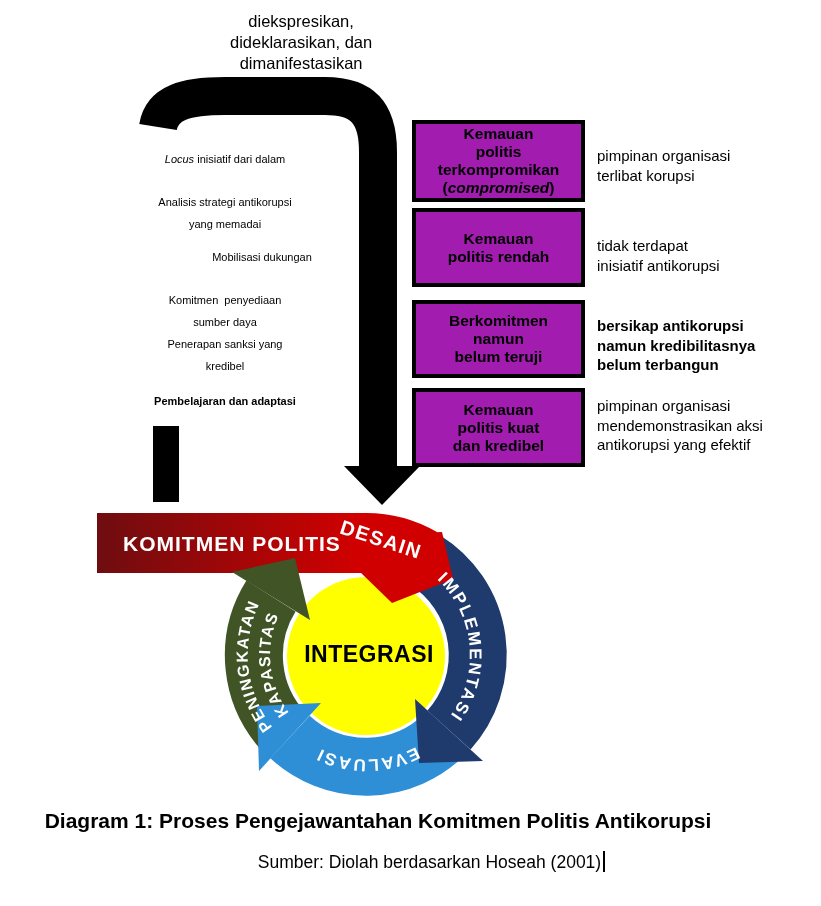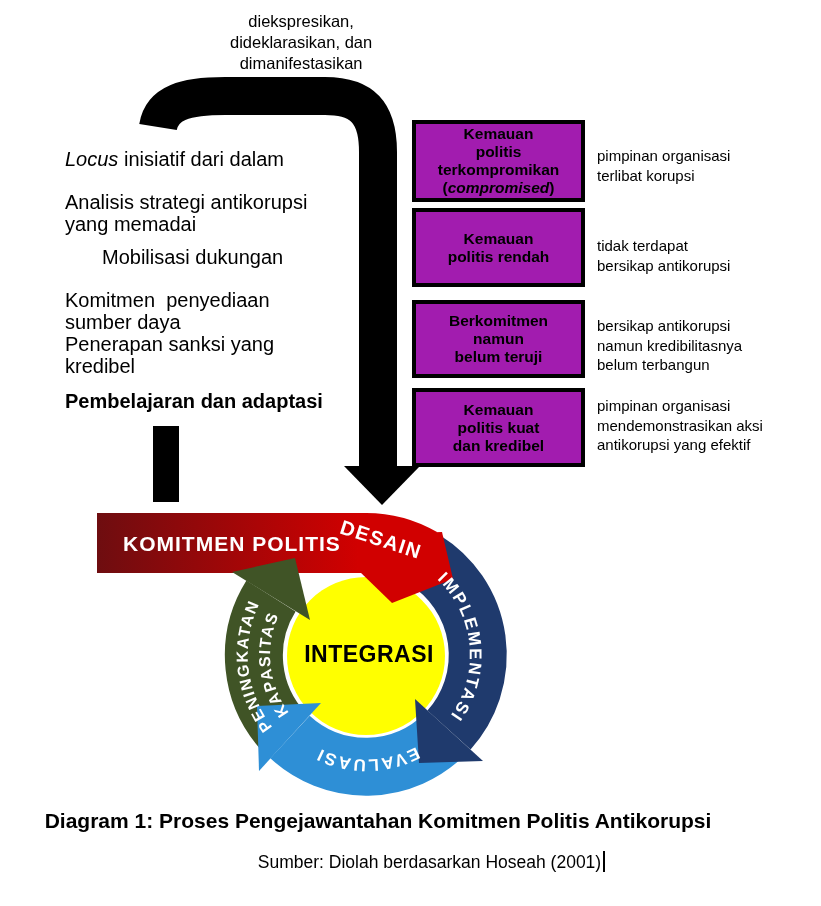--- a/index.html
+++ b/index.html
@@ -3,31 +3,31 @@
 <meta charset="utf-8">
 <style>
   html,body{margin:0;padding:0;}
   body{
     width:821px;height:906px;position:relative;overflow:hidden;background:#fff;
     font-family:"Liberation Sans", sans-serif;color:#000;
   }
   .abs{position:absolute;}
   .pre{white-space:pre-wrap;}
   .top-annotation{left:230px;top:11px;font-size:16.5px;line-height:21px;text-align:center;}
-  .factor{left:65px;width:320px;font-size:20px;line-height:21.5px;}
+  .factor{left:65px;width:320px;font-size:11px;line-height:21.5px;text-align:center;}
   .f1{top:149px;} .f2{top:192px;} .f3{top:247px;margin-left:37px;} .f4{top:290px;} .f5{top:334px;} .f6{top:391px;font-weight:bold;}
   .it{font-style:italic;}
   .level-box{
     left:412px;width:173px;border:4px solid #000;background:#a21caf;box-sizing:border-box;
     display:flex;flex-direction:column;align-items:center;justify-content:center;
     text-align:center;font-weight:bold;font-size:15.5px;line-height:18px;
   }
   .b1{top:120px;height:82px;} .b2{top:208px;height:79px;} .b3{top:300px;height:78px;justify-content:center;} .b4{top:388px;height:79px;}
   .desc{left:597px;width:215px;font-size:15px;line-height:19.5px;}
-  .d1{top:146px;} .d2{top:236px;} .d3{top:316px;} .d4{top:396px;}
+  .d1{top:146px;} .d2{top:236px;} .d3{top:316px;font-weight:bold;} .d4{top:396px;}
   .diagram-svg{left:0;top:0;width:821px;height:906px;}
   .caption{top:809px;left:0;width:756px;text-align:center;font-weight:bold;font-size:21px;}
   .source{top:851px;left:0;width:821px;text-align:center;font-size:17.5px;padding-left:42px;box-sizing:border-box;}
   .caret{display:inline-block;width:2px;height:21px;background:#000;vertical-align:-4px;margin-left:2px;}
   svg text{font-family:"Liberation Sans", sans-serif;}
 </style>
 </head>
 <body>
 
 <div class="abs pre top-annotation">diekspresikan,
@@ -61,21 +61,21 @@
 </div>
 <div class="abs level-box b4">
   <div class="pre">Kemauan
 politis kuat
 dan kredibel</div>
 </div>
 
 <div class="abs pre desc d1">pimpinan organisasi
 terlibat korupsi</div>
 <div class="abs pre desc d2">tidak terdapat
-bersikap antikorupsi</div>
+inisiatif antikorupsi</div>
 <div class="abs pre desc d3">bersikap antikorupsi
 namun kredibilitasnya
 belum terbangun</div>
 <div class="abs pre desc d4">pimpinan organisasi
 mendemonstrasikan aksi
 antikorupsi yang efektif</div>
 
 <svg class="abs diagram-svg" viewBox="0 0 821 906" xmlns="http://www.w3.org/2000/svg">
   <defs>
     <linearGradient id="redGrad" gradientUnits="userSpaceOnUse" x1="97" y1="0" x2="460" y2="0">

